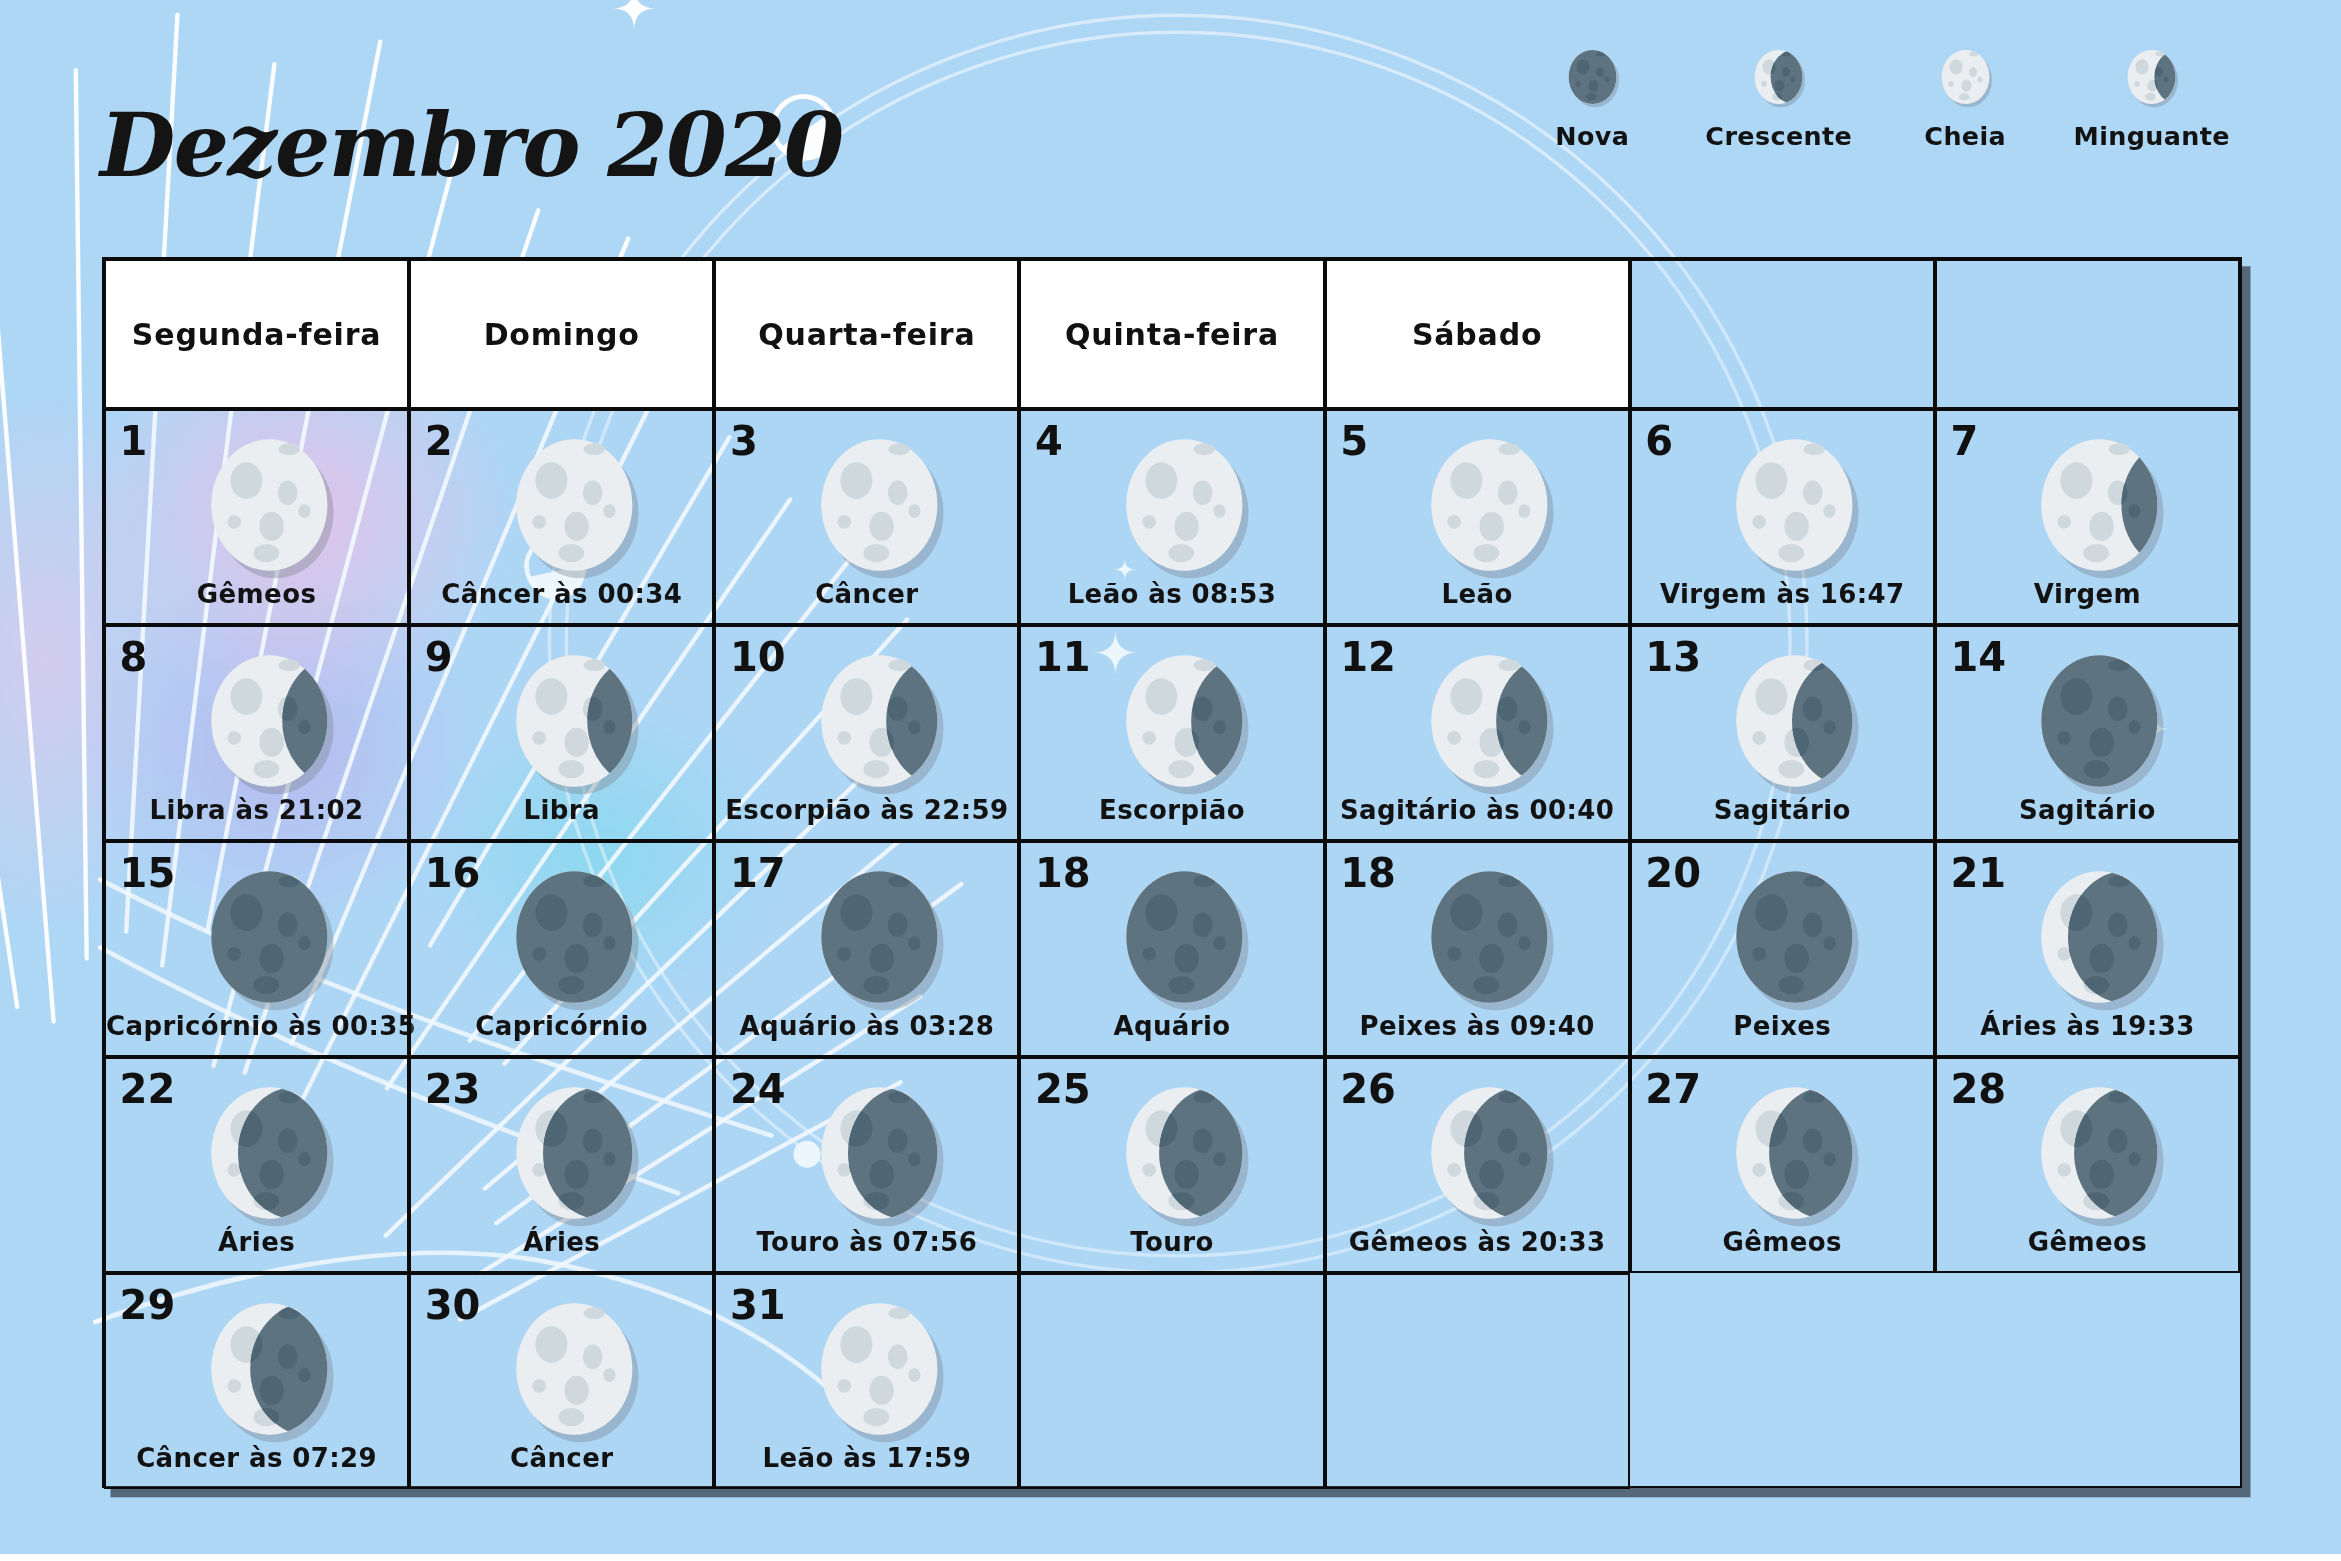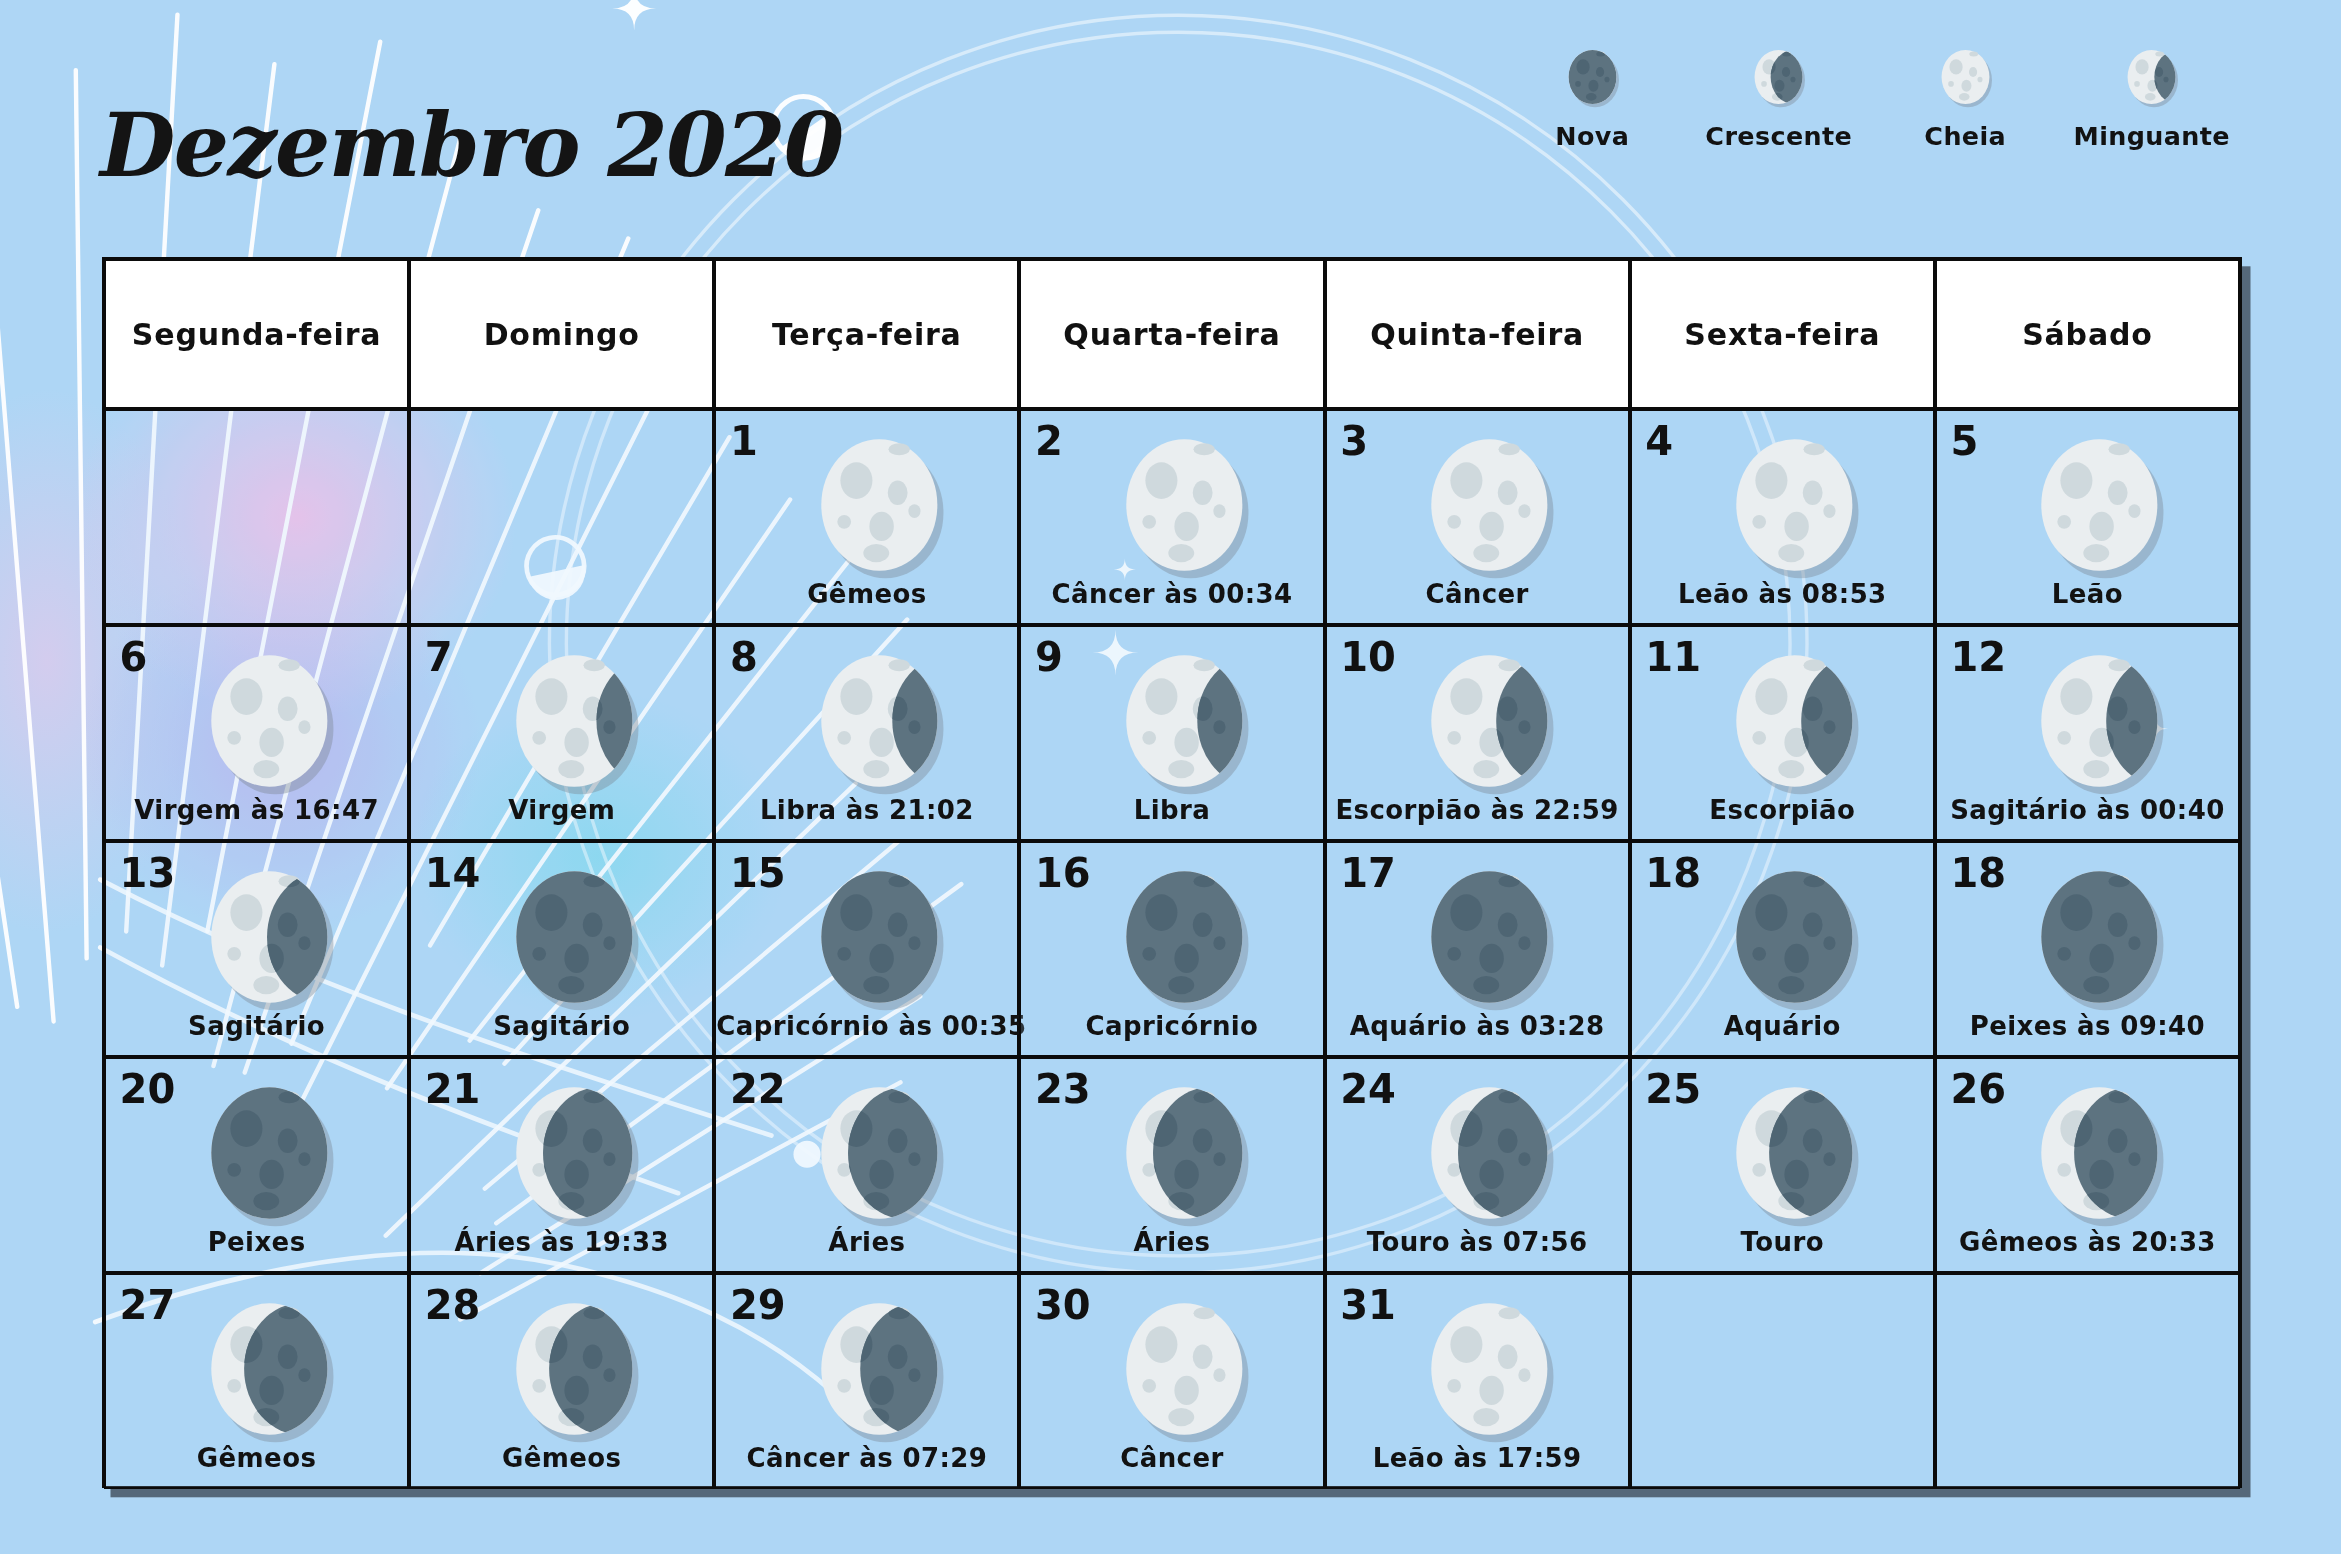--- a/index.html
+++ b/index.html
@@ -247,24 +247,22 @@
             </g>
           </svg>
         </div>
         <div class="legend-label">Minguante</div>
       </div>
     </div>
 
   <div class="calendar" id="calendar">
       <div class="cell head">Segunda-feira</div>
       <div class="cell head">Domingo</div>
-      <div class="cell head">Terça-feira</div>
       <div class="cell head">Quarta-feira</div>
       <div class="cell head">Quinta-feira</div>
-      <div class="cell head">Sexta-feira</div>
       <div class="cell head">Sábado</div>
       <div class="cell day"></div>
       <div class="cell day"></div>
       <div class="cell day">
         <div class="daynum">1</div>
         <div class="moonwrap">
           <svg viewBox="-100 -110 200 220">
             <defs></defs>
             <ellipse cx="8" cy="10" rx="76" ry="86" fill="rgba(120,132,142,0.38)"></ellipse>
             <ellipse cx="0" cy="0" rx="76" ry="86" fill="#eaeef0"></ellipse>

